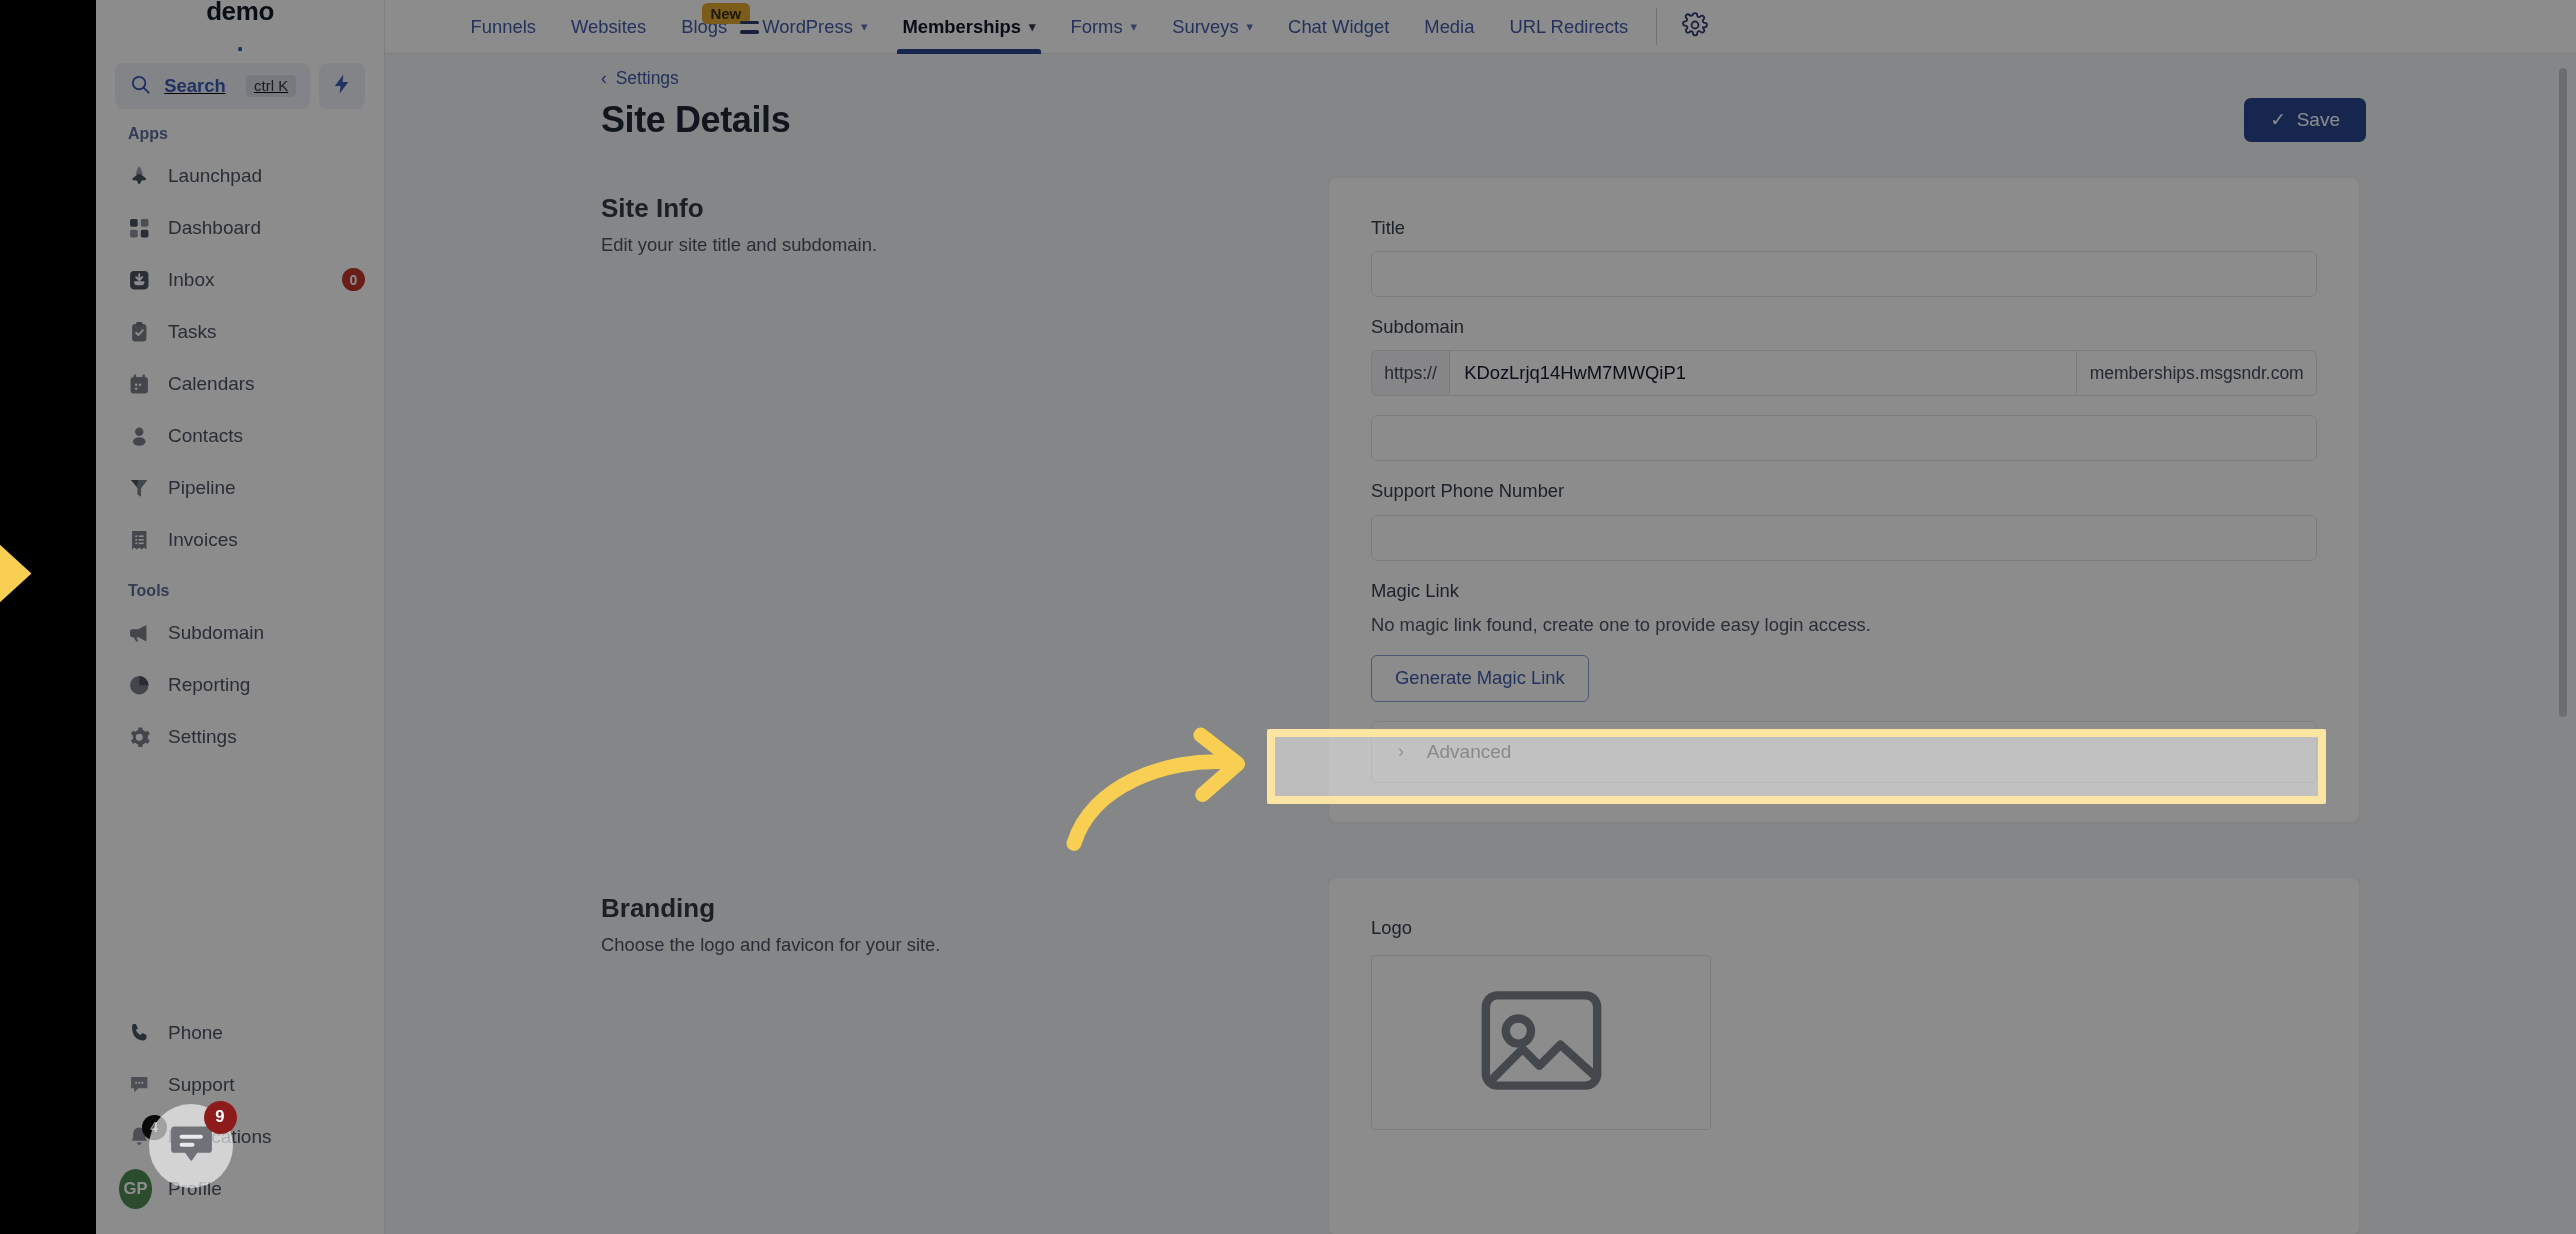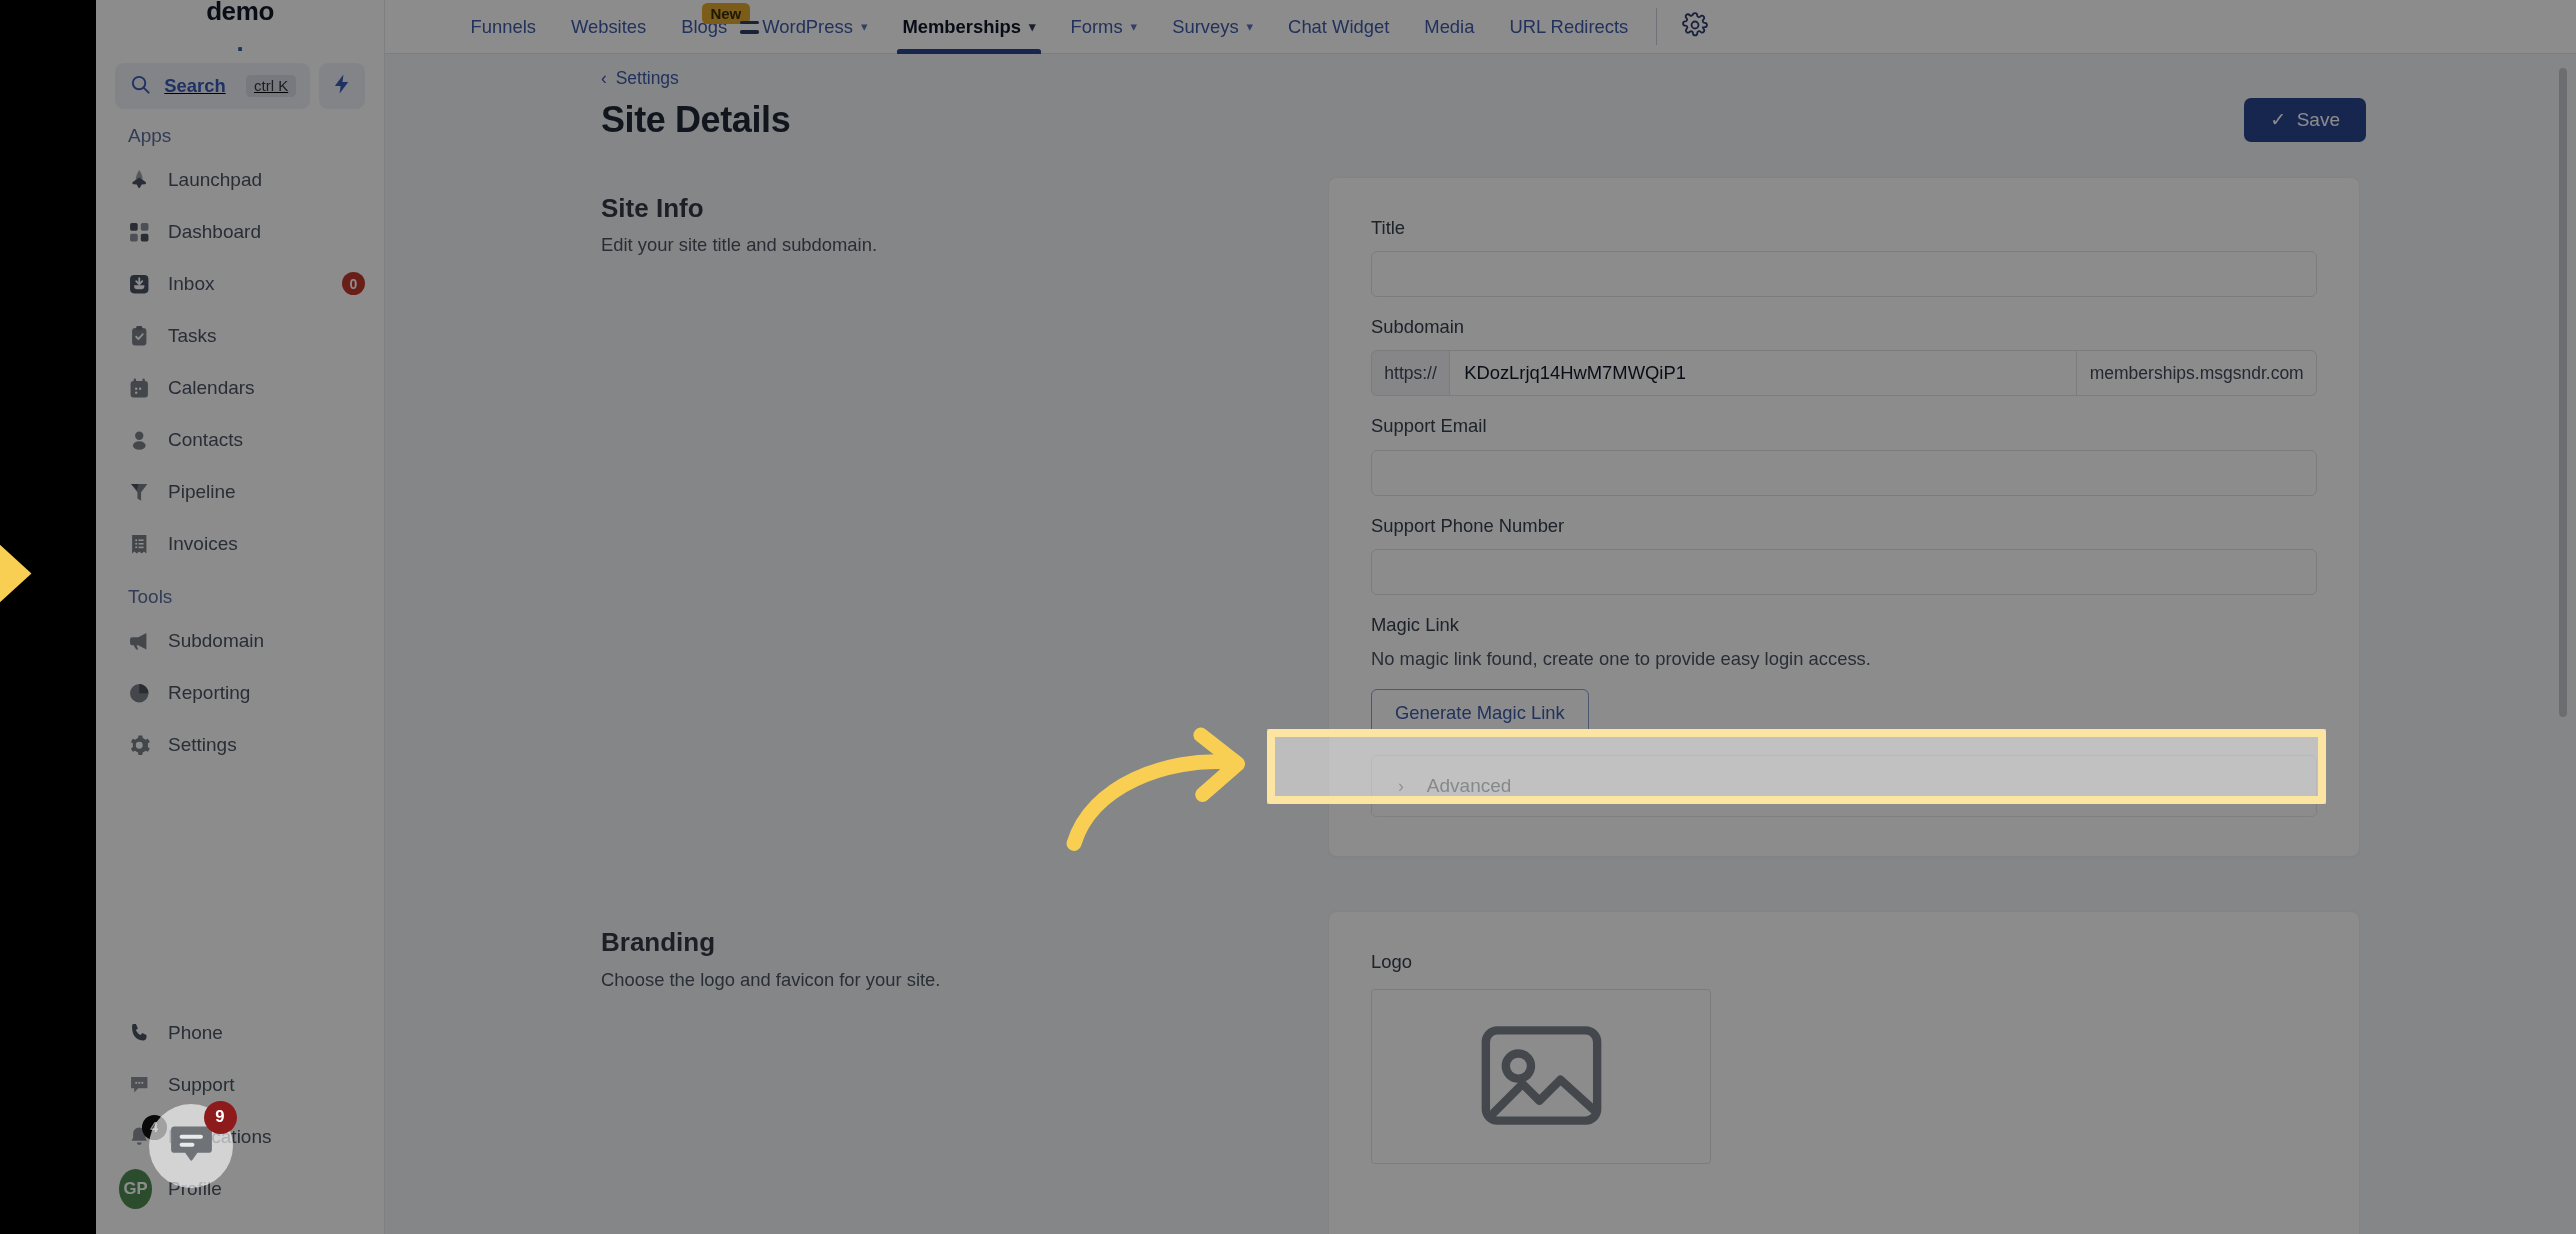--- a/index.html
+++ b/index.html
@@ -50,21 +50,21 @@
   .searchbox .lbl { color: #3b5bb5; font-size: 18.4px; font-weight: 600; }
   .kbd {
     margin-left: auto; background: #d9dde6; color: #30363f; font-size: 15px;
     padding: 2.6px 8px; border-radius: 4.4px; font-weight: 500;
   }
   .bolt-btn {
     width: 46px; height: 46px; background: #eef1f8; border-radius: 8.8px;
     display: flex; align-items: center; justify-content: center;
   }
   .nav-section {
-    font-size: 19px; color: #5e6e9c; padding: 16px 0 7px 32px; font-weight: 400;
+    font-size: 16px; color: #5e6e9c; padding: 16px 0 7px 32px; font-weight: 700;
   }
   .nav-item {
     display: flex; align-items: center; gap: 16px;
     padding: 0 19px 0 30px; height: 52px; cursor: pointer;
   }
   .nav-item .ico { width: 26px; height: 26px; display:flex; align-items:center; justify-content:center; flex:0 0 26px; }
   .nav-item .txt { font-size: 19px; color: #4b5563; }
   .nav-item .badge {
     margin-left: auto; background: #c0392b; color: #fff; font-size: 14px;
     min-width: 23px; height: 23px; border-radius: 11.4px;
@@ -504,21 +504,20 @@
             <div class="field">
               <label class="field-label">Subdomain</label>
               <div class="input-group">
                 <span class="addon left">https://</span>
                 <input class="input" type="text" value="KDozLrjq14HwM7MWQiP1" style="">
                 <span class="addon right">memberships.msgsndr.com</span>
               </div>
             </div>
 
             <div class="field">
-              <label class="field-label">Support Email</label>
               <input class="input" type="text" value="" style="">
             </div>
 
             <div class="field">
               <label class="field-label">Support Phone Number</label>
               <input class="input" type="text" value="" style="">
             </div>
 
             <div class="field">
               <label class="field-label">Magic Link</label>

